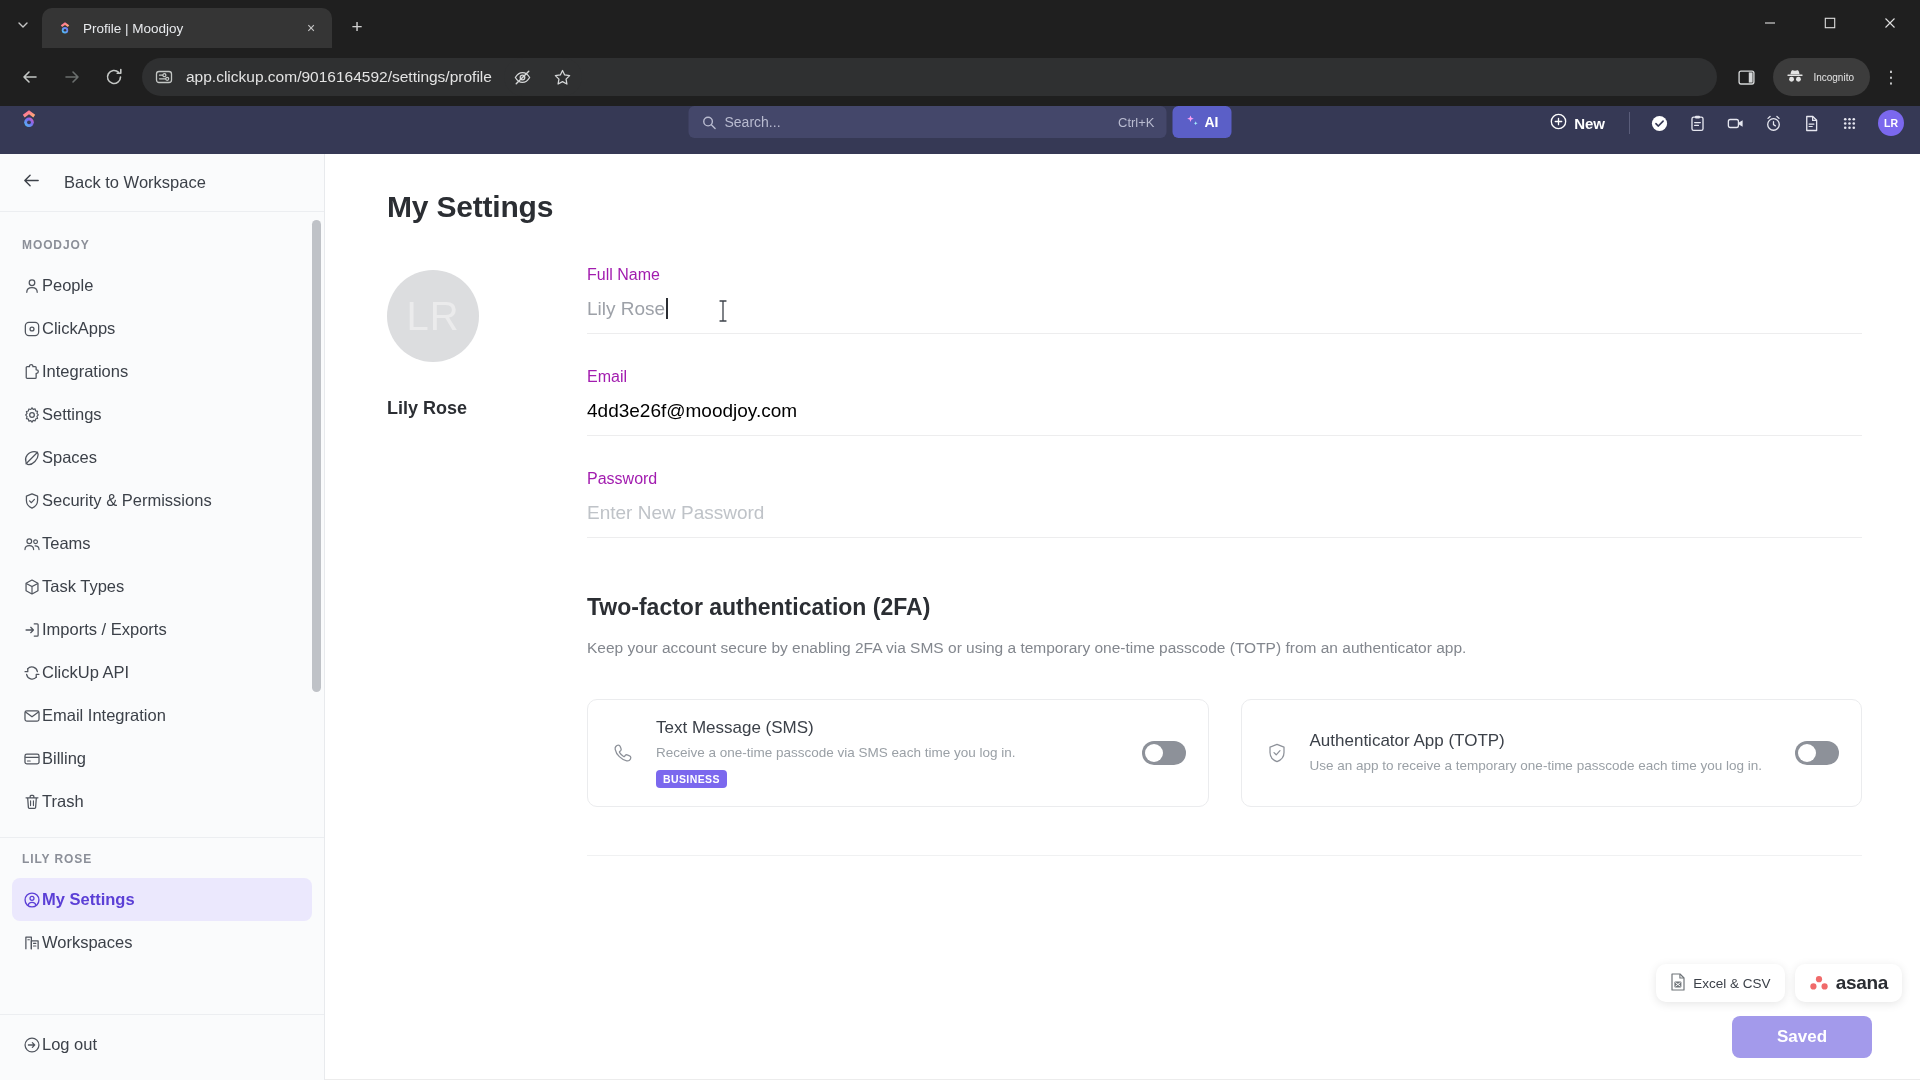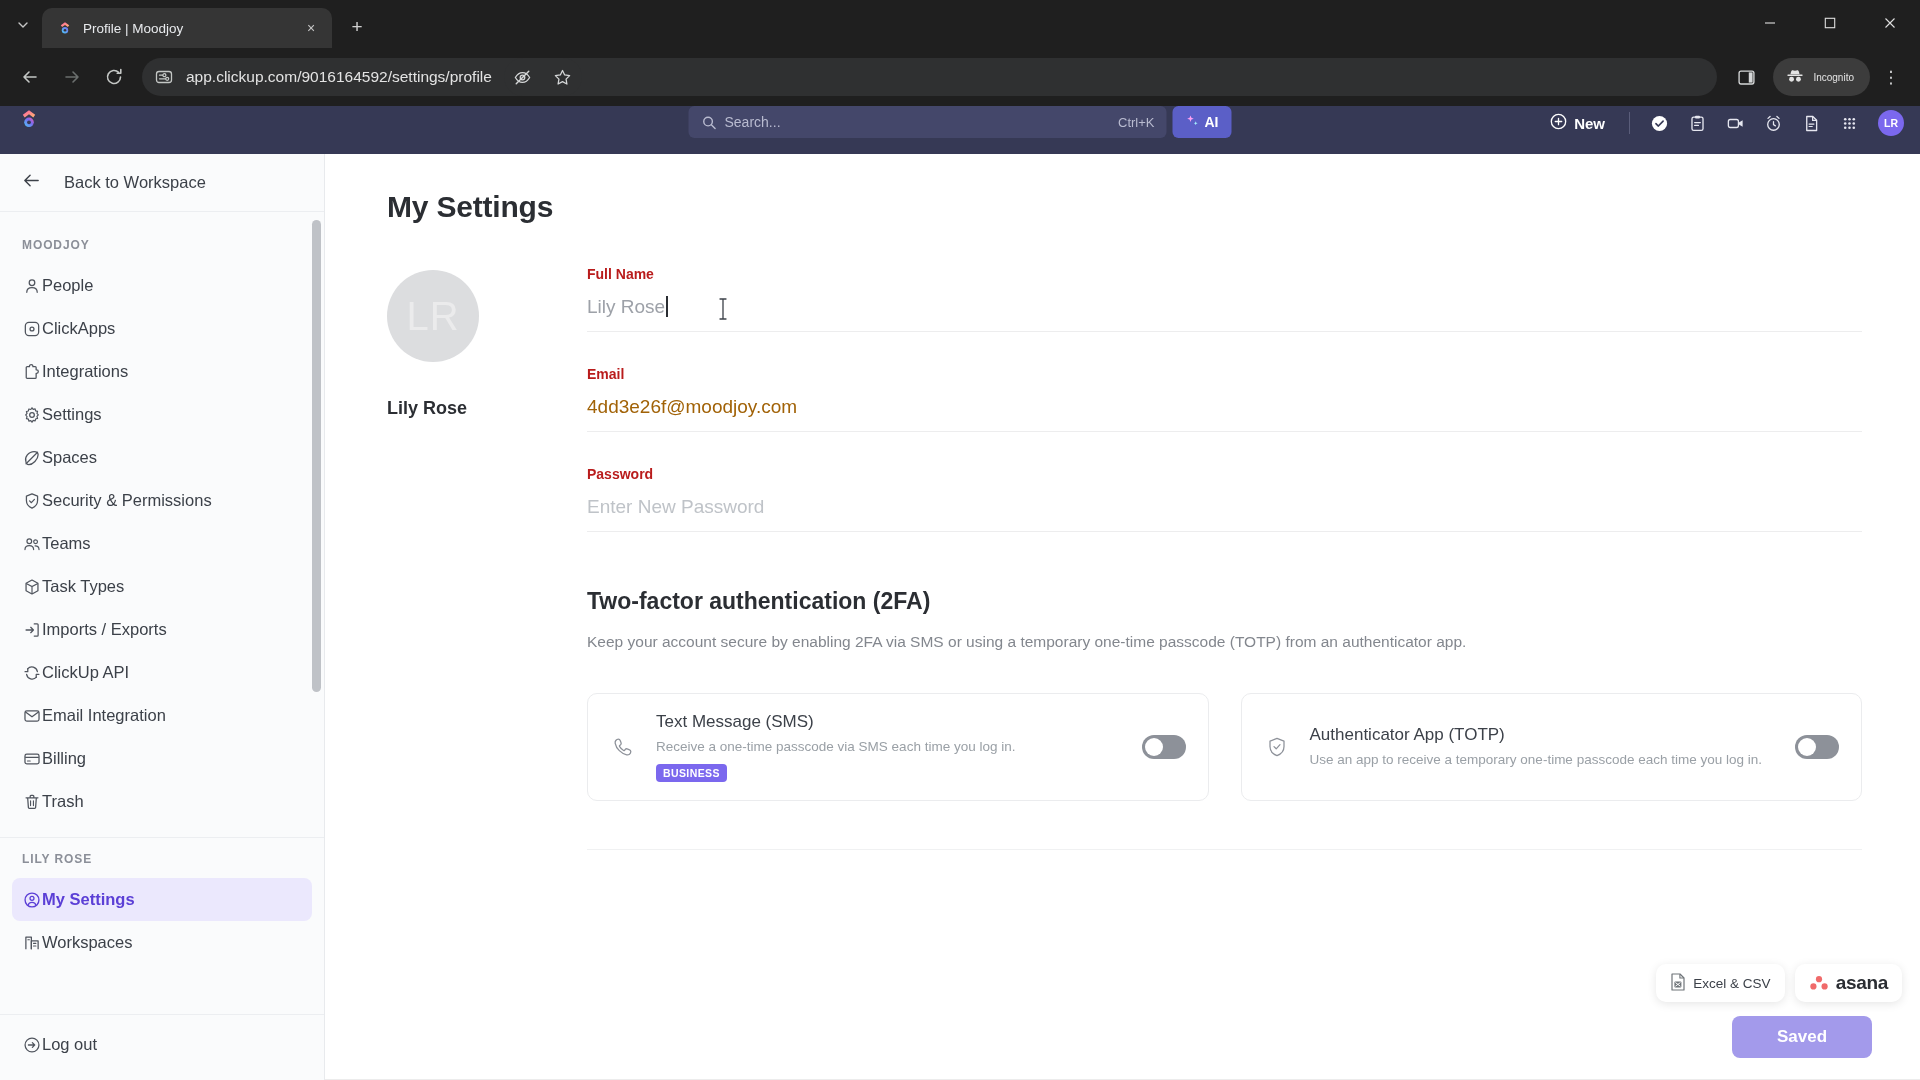--- a/index.html
+++ b/index.html
@@ -163,26 +163,26 @@
   .avatar-col { width: 200px; flex: none; padding-top: 4px; }
   .big-avatar {
     width: 92px; height: 92px; border-radius: 50%; background: #dcdddf;
     color: #ebebec; font-size: 40px; font-weight: 400; letter-spacing: 1px;
     display: flex; align-items: center; justify-content: center;
   }
   .avatar-name { margin-top: 36px; font-size: 18px; font-weight: 700; color: #2b2e33; }
 
   .form-col { flex: 1; max-width: 1275px; padding-right: 0; }
   .field { margin-bottom: 34px; position: relative; }
-  .field-label { font-size: 14px; font-weight: 700; color: #b91c1c; margin-bottom: 14px; }
+  .field-label { font-size: 16px; font-weight: 400; color: #a21caf; margin-bottom: 14px; }
   .field-input {
     font-size: 19px; color: #9da1a8; padding-bottom: 13px;
     border-bottom: 1px solid #ededee; position: relative; min-height: 32px;
   }
-  .field-input.filled { color: #a16207; }
+  .field-input.filled { color: #000000; }
   .caret {
     display: inline-block; width: 1.5px; height: 21px; background: #2b2e33;
     vertical-align: -4px; margin-left: 1px;
   }
   .text-cursor {
     position: absolute; left: 130px; top: 2px; width: 12px; height: 22px;
     color: #3c4149;
   }
 
   .sec-title { font-size: 23px; font-weight: 700; color: #2b2e33; margin-top: 56px; }

